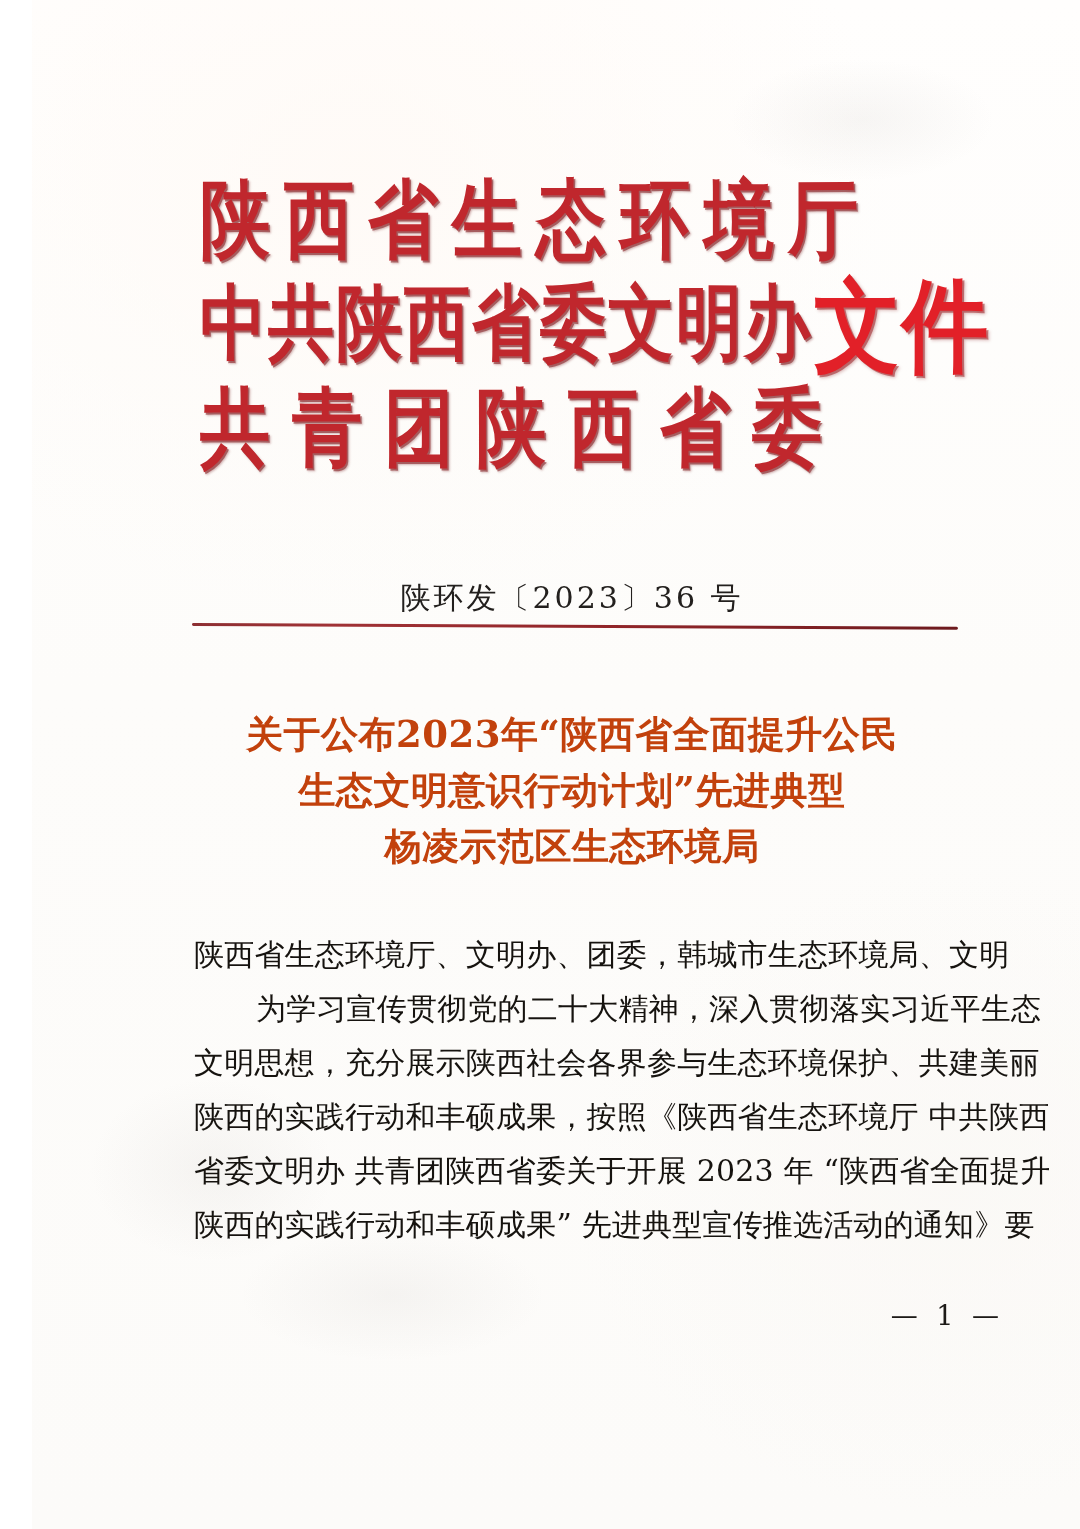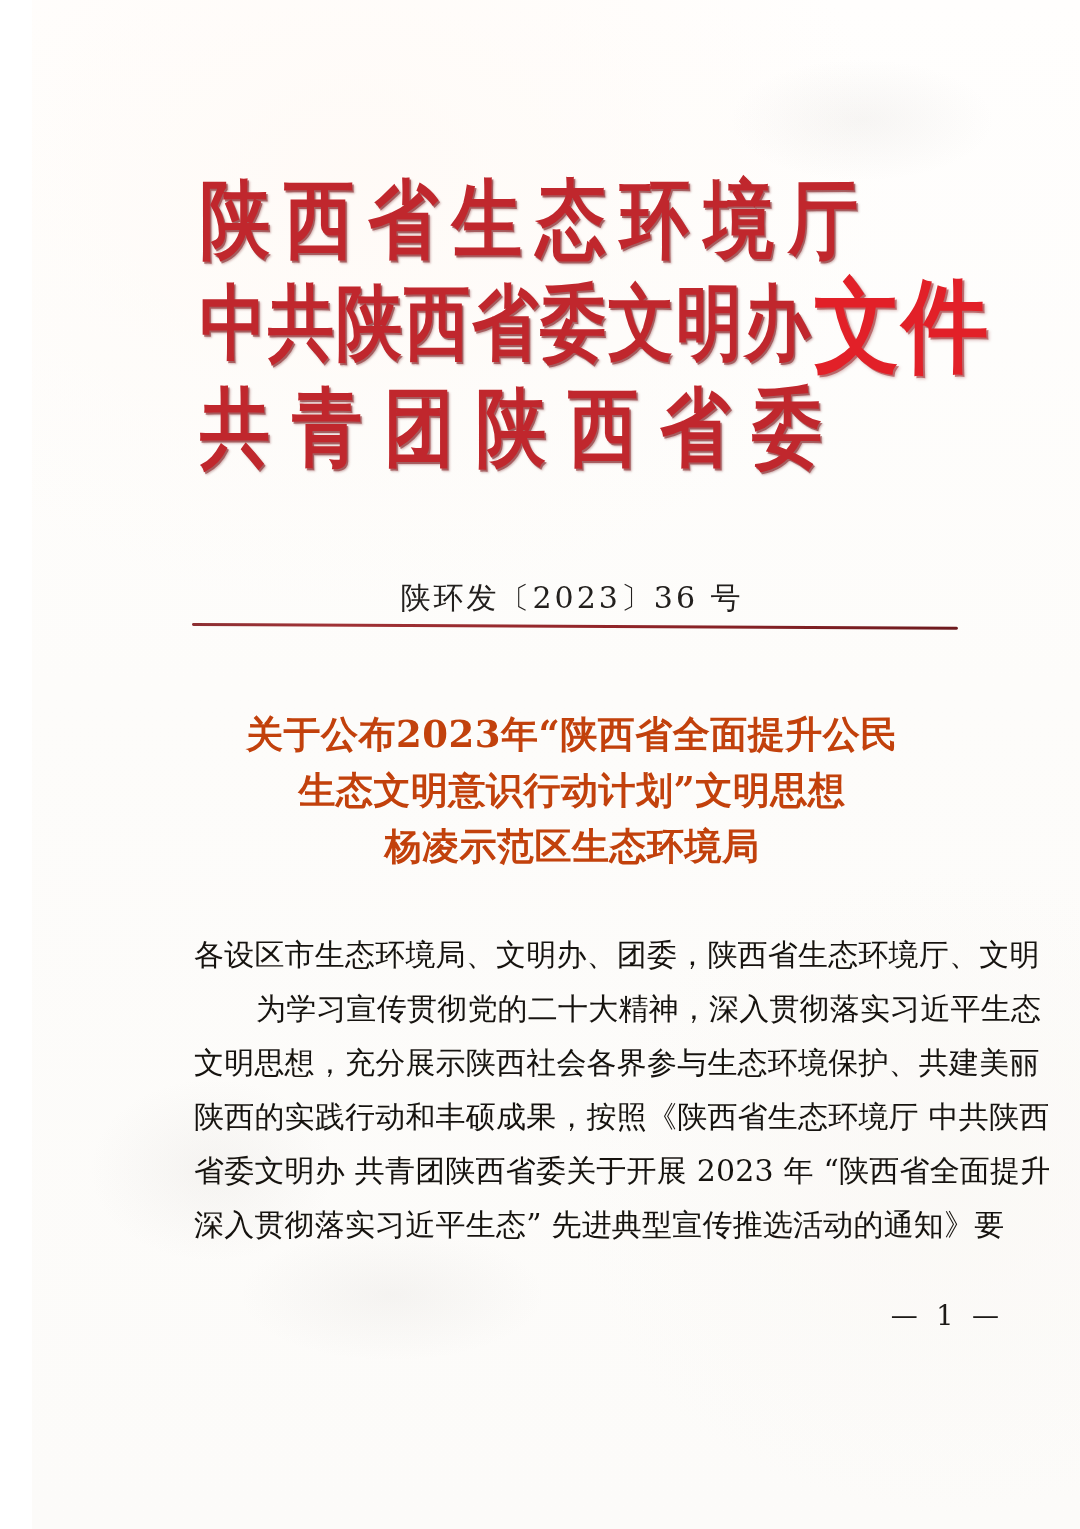--- a/index.html
+++ b/index.html
@@ -202,28 +202,28 @@
     <div class="mast-line mast-line-3">共青团陕西省委</div>
     <div class="mast-wenjian">文件</div>
   </div>
 
   <div class="doc-number">陕环发〔2023〕36 号</div>
 
   <div class="red-rule"></div>
 
   <div class="doc-title">
     <span class="tline">关于公布2023年“陕西省全面提升公民</span>
-    <span class="tline">生态文明意识行动计划”文明思想</span>
+    <span class="tline">生态文明意识行动计划”先进典型</span>
     <span class="tline">杨凌示范区生态环境局</span>
   </div>
 
   <div class="body-block">
-    <span class="body-line">各设区市生态环境局、文明办、团委，陕西省生态环境厅、文明</span>
+    <span class="body-line">陕西省生态环境厅、文明办、团委，韩城市生态环境局、文明</span>
     <span class="body-line indent">为学习宣传贯彻党的二十大精神，深入贯彻落实习近平生态</span>
     <span class="body-line">文明思想，充分展示陕西社会各界参与生态环境保护、共建美丽</span>
     <span class="body-line">陕西的实践行动和丰硕成果，按照《陕西省生态环境厅 中共陕西</span>
     <span class="body-line">省委文明办 共青团陕西省委关于开展 2023 年 “陕西省全面提升</span>
-    <span class="body-line">深入贯彻落实习近平生态” 先进典型宣传推选活动的通知》要</span>
+    <span class="body-line">陕西的实践行动和丰硕成果” 先进典型宣传推选活动的通知》要</span>
   </div>
 
   <div class="page-number">— 1 —</div>
 
 </div>
 
 </body></html>

